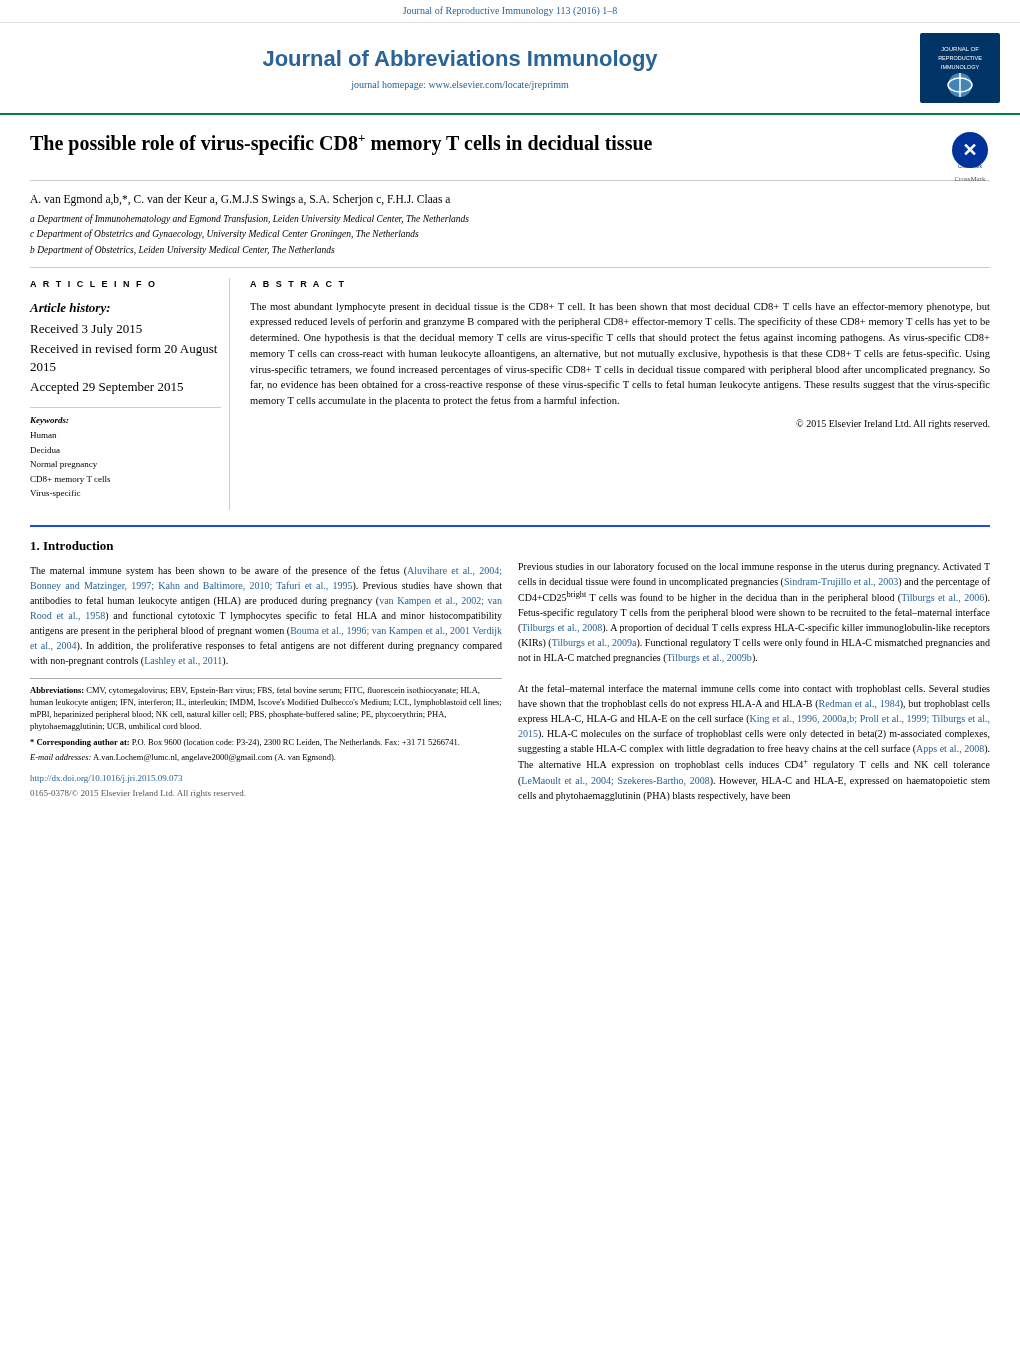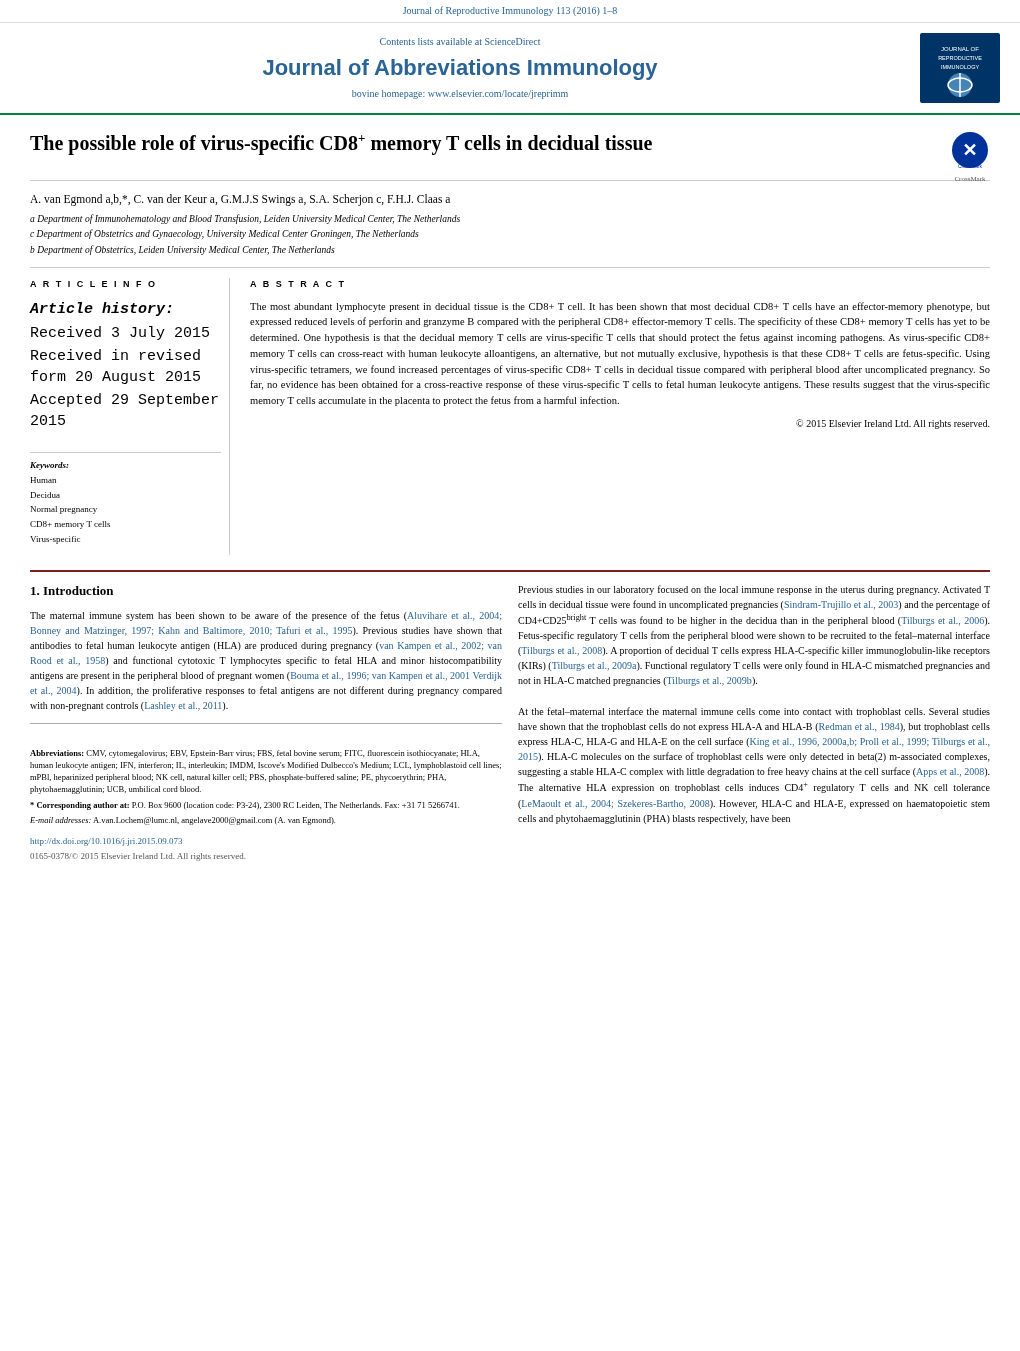--- a/index.html
+++ b/index.html
@@ -108,23 +108,22 @@
       padding-right: 8px;
     }
     .article-info-title {
       font-size: 9px;
       letter-spacing: 2px;
       font-weight: bold;
       margin-bottom: 8px;
       font-family: Arial, sans-serif;
     }
     .article-history {
-      font-size: 15px;
-      margin-bottom: 20px;
-      font-family: Liberation Mono, monospace;
+      font-size: 13px;
+      margin-bottom: 10px;
     }
     .article-history .history-title {
       font-style: italic;
       font-weight: bold;
       margin-bottom: 3px;
     }
     .article-history div {
       margin-bottom: 2px;
     }
     .keywords-section {
@@ -157,22 +156,23 @@
     .copyright-line {
       font-size: 10px;
       text-align: right;
       margin-top: 8px;
       color: #000;
     }
     .body-section {
       display: flex;
       gap: 16px;
       margin-top: 15px;
-      border-top: 2px solid #7f1d1d;
+      border-top: 2px solid #1d4ed8;
       padding-top: 10px;
+      align-items: flex-end;
     }
     .body-left {
       flex: 1;
     }
     .body-right {
       flex: 1;
     }
     .section-heading {
       font-size: 13px;
       font-weight: bold;
@@ -182,21 +182,21 @@
       font-size: 10px;
       text-align: justify;
       line-height: 1.5;
     }
     .body-text .ref-link {
       color: #2a6496;
     }
     .footnote-section {
       border-top: 1px solid #aaa;
       margin-top: 10px;
-      padding-top: 24px;
+      padding-top: 6px;
       font-size: 8.5px;
     }
     .footnote-section div {
       margin-bottom: 3px;
     }
     .doi-line {
       color: #2a6496;
       font-size: 9px;
       margin-top: 8px;
     }
@@ -219,26 +219,23 @@
 <body>
 
 <div class="top-banner">
   <span>Journal of Reproductive Immunology 113 (2016) 1–8</span>
 </div>
 
 <div class="header-section">
 
 
   <div class="journal-header-center">
-    <div class="sciencedirect-link">
-      <span>Contents lists available at ScienceDirect</span>
-    </div>
     <div class="journal-title">Journal of Abbreviations Immunology</div>
     <div class="journal-homepage">
-      <span>bovine homepage: </span>
+      <span>journal homepage: </span>
       <span style="color:#2a6496;">www.elsevier.com/locate/jreprimm</span>
     </div>
   </div>
 
   <div class="journal-logo-right">
     <svg viewBox="0 0 80 70" xmlns="http://www.w3.org/2000/svg">
       <rect x="0" y="0" width="80" height="70" fill="#003366" rx="2"></rect>
       <text x="40" y="18" text-anchor="middle" font-family="Arial" font-size="6" fill="#fff">JOURNAL OF</text>
       <text x="40" y="27" text-anchor="middle" font-family="Arial" font-size="5.5" fill="#fff">REPRODUCTIVE</text>
       <text x="40" y="36" text-anchor="middle" font-family="Arial" font-size="5.5" fill="#fff">IMMUNOLOGY</text>
@@ -264,21 +261,21 @@
       </svg>
       <div style="font-size:7px; text-align:center; color:#555; margin-top:1px;">CrossMark</div>
     </div>
   </div>
 
   <div class="authors">
     <span>A. van Egmond a,b,*, C. van der Keur a, G.M.J.S Swings a, S.A. Scherjon c, F.H.J. Claas a</span>
   </div>
 
   <div class="affiliations">
-    <div>a Department of Immunohematology and Blood Transfusion, Leiden University Medical Center, The Netherlands</div>
+    <div>a Department of Immunohematology and Egmond Transfusion, Leiden University Medical Center, The Netherlands</div>
     <div>c Department of Obstetrics and Gynaecology, University Medical Center Groningen, The Netherlands</div>
     <div>b Department of Obstetrics, Leiden University Medical Center, The Netherlands</div>
   </div>
 
   <div class="two-column-section">
 
     <div class="article-info">
       <div class="article-info-title">A R T I C L E   I N F O</div>
 
       <div class="article-history">

